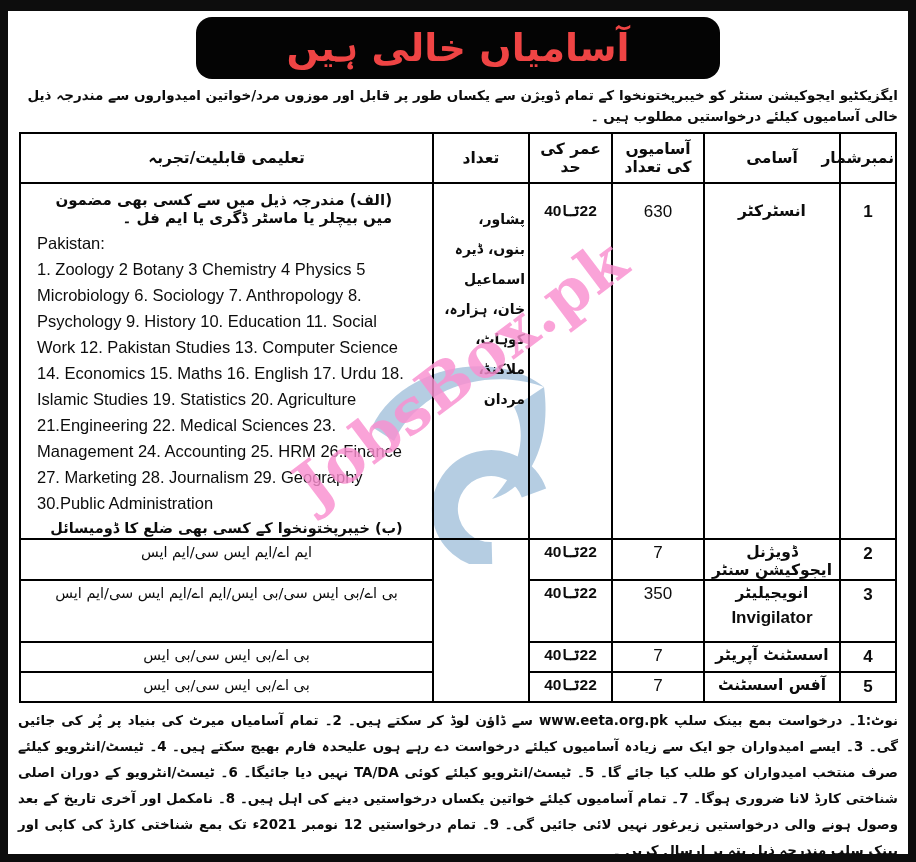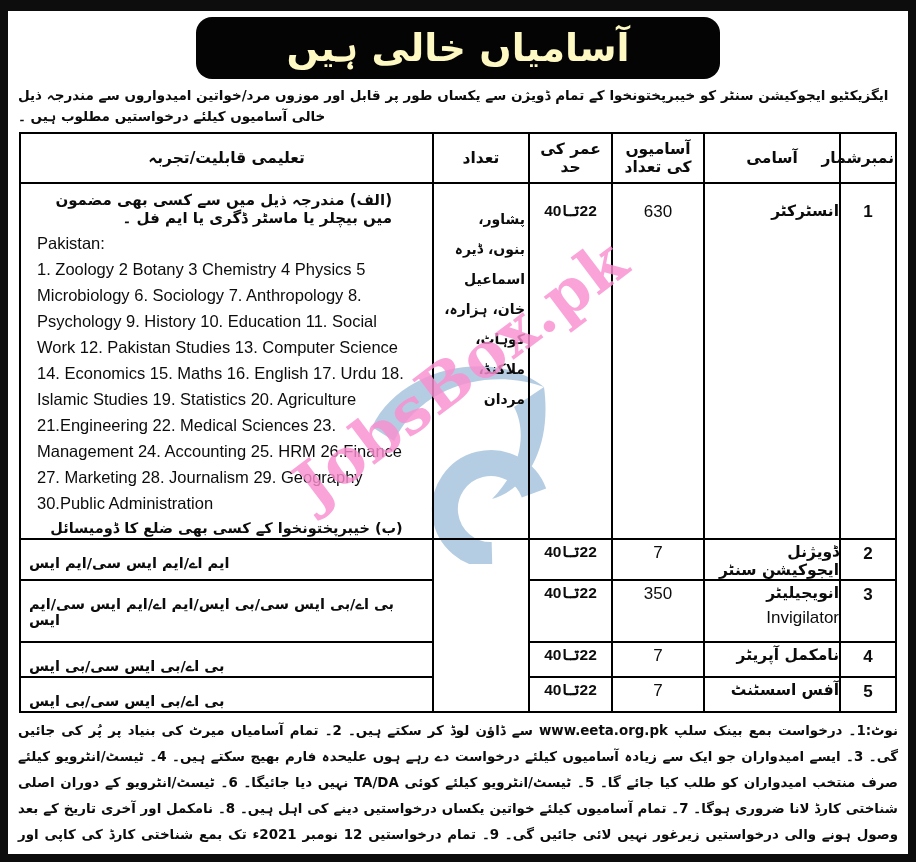--- a/index.html
+++ b/index.html
@@ -11,55 +11,55 @@
   .frame {
     position: relative; width: 916px; height: 862px;
     border: 8px solid #0d0d0d; border-top-width: 11px;
     background: #fff; overflow: hidden;
   }
   
   .title-box {
     width: 524px; height: 62px; margin: 6px auto 5px;
     background: #040404; border-radius: 16px;
     display: flex; align-items: center; justify-content: center;
-    direction: rtl; color: #fef9c3; font-size: 38px; font-weight: bold;
+    direction: rtl; color: #ef4444; font-size: 38px; font-weight: bold;
   }
   .intro {
-    direction: rtl; text-align: left; font-weight: bold;
+    direction: rtl; text-align: right; font-weight: bold;
     font-size: 13.5px; line-height: 1.55; padding: 1px 10px 2px;
   }
   
   table.jobs {
     border-collapse: collapse; table-layout: fixed;
     width: 878px; margin: 3px auto 0; direction: rtl;
     position: relative; z-index: 2;
   }
   table.jobs th, table.jobs td { border: 2px solid #000; vertical-align: top; }
   table.jobs th {
     font-size: 15.5px; font-weight: bold; height: 50px;
     text-align: center; vertical-align: middle; padding: 2px 1px;
   }
   tr.r1 { height: 328px; }
   tr.r2 { height: 30px; } tr.r3 { height: 62px; }
   tr.r4 { height: 30px; } tr.r5 { height: 30px; }
   .sn-cell  { font-family: "Liberation Sans", sans-serif; font-size: 17px; font-weight: bold; padding-top: 4px; text-align: center; }
   tr.r1 .sn-cell, tr.r1 .post-cell, tr.r1 .count-cell, tr.r1 .age-cell { padding-top: 18px; }
-  .post-cell { font-size: 15.5px; font-weight: bold; text-align: right; padding-top: 3px; }
-  .post-en   { display: block; font-family: "Liberation Sans", sans-serif; font-weight: normal; font-size: 17px; direction: ltr; padding-top: 6px; }
+  .post-cell { font-size: 15.5px; font-weight: bold; text-align: center; padding-top: 3px; }
+  .post-en   { display: block; font-family: "Liberation Sans", sans-serif; font-weight: bold; font-size: 17px; direction: ltr; padding-top: 6px; }
   .count-cell{ font-family: "Liberation Sans", sans-serif; font-size: 17px; text-align: center; padding-top: 3px; }
   .age-cell  { direction: rtl; font-size: 15.5px; font-weight: bold; text-align: center; padding-top: 3px; font-family: "Liberation Sans", sans-serif; margin-left: 39px; }
   .division-cell { font-size: 14px; font-weight: bold; text-align: right; line-height: 2.15; padding: 20px 3px 0; }
   .qual-cell { padding: 5px 16px 2px; }
   .qual-a { direction: rtl; text-align: right; font-size: 15px; font-weight: bold; padding: 2px 24px 3px 0; }
   .subjects-label, .subjects {
     direction: ltr; text-align: left;
     font-family: "Liberation Sans", sans-serif; font-size: 16.5px; line-height: 1.58;
   }
   .qual-b { direction: rtl; text-align: center; font-size: 14.5px; font-weight: bold; padding-top: 3px; }
-  .qual-small { direction: rtl; text-align: left; font-size: 14.5px; font-weight: bold; padding: 15px 8px 2px; }
+  .qual-small { direction: rtl; text-align: center; font-size: 14.5px; font-weight: normal; padding: 4px 8px 2px; }
   
   .notes {
     direction: rtl; text-align: justify; font-size: 13.4px; font-weight: bold;
     line-height: 1.95; margin: 5px 10px 0; position: relative; z-index: 2;
   }
   
   .jobsbox {
     position: absolute; left: 272px; top: 452px; z-index: 6;
     transform: rotate(-37deg); transform-origin: 0 0;
     font-family: "DejaVu Serif", serif; font-weight: bold;
@@ -134,21 +134,21 @@
       <td class="post-cell">
         <span>انویجیلیٹر</span>
         <span class="post-en">Invigilator</span>
       </td>
       <td class="count-cell">350</td>
       <td class="age-cell">22تا40</td>
       <td class="qual-small">بی اے/بی ایس سی/بی ایس/ایم اے/ایم ایس سی/ایم ایس</td>
     </tr>
     <tr class="r4">
       <td class="sn-cell">4</td>
-      <td class="post-cell">نامکمل آپریٹر</td>
+      <td class="post-cell">اسسٹنٹ آپریٹر</td>
       <td class="count-cell">7</td>
       <td class="age-cell">22تا40</td>
       <td class="qual-small">بی اے/بی ایس سی/بی ایس</td>
     </tr>
     <tr class="r5">
       <td class="sn-cell">5</td>
       <td class="post-cell">آفس اسسٹنٹ</td>
       <td class="count-cell">7</td>
       <td class="age-cell">22تا40</td>
       <td class="qual-small">بی اے/بی ایس سی/بی ایس</td>

